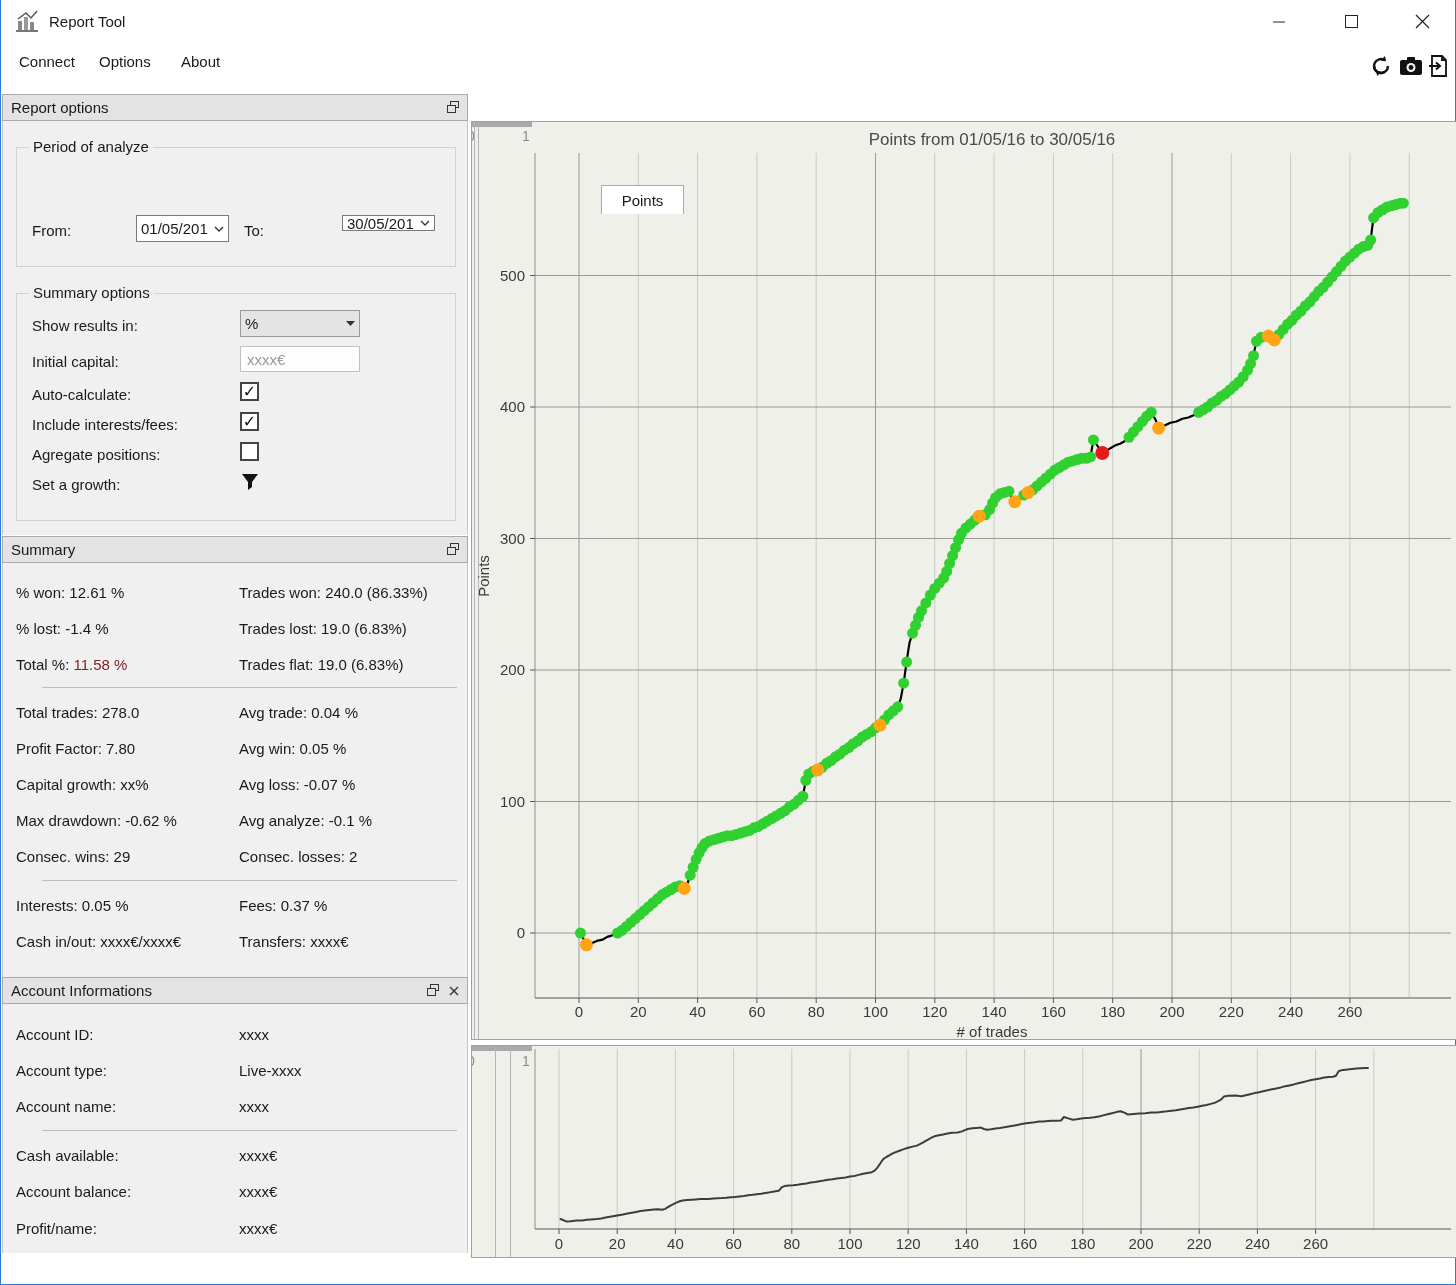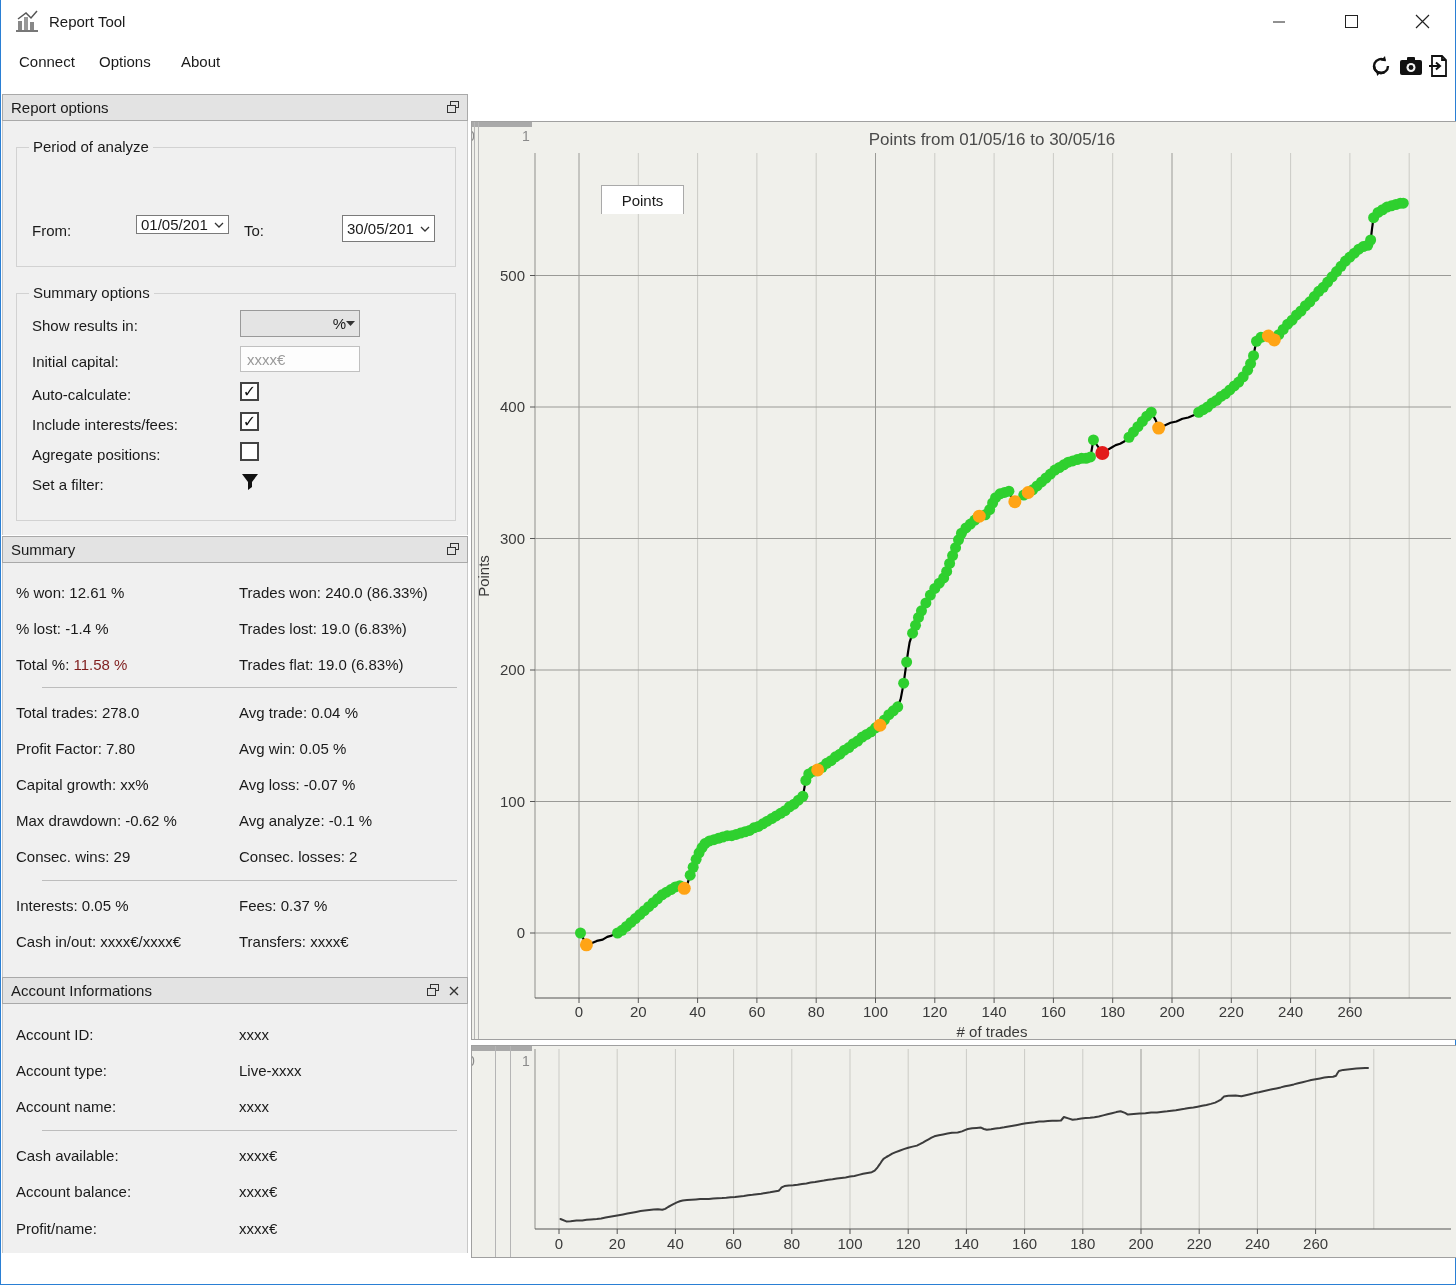--- a/index.html
+++ b/index.html
@@ -108,54 +108,54 @@
         <path d="M4 1 h10 l4 4 v16 h-14 z" fill="none" stroke="#111" stroke-width="1.8"></path>
         <path d="M14 1 v4 h4" fill="none" stroke="#111" stroke-width="1.8"></path>
         <path d="M1 11 h10 M8 7.5 L12 11 L8 14.5" fill="none" stroke="#111" stroke-width="2"></path>
       </svg>
     </div>
   </div>
   <div class="abs panel-body" style="left:1px;top:121px;width:466px;height:414px;">
     <div class="groupbox" style="left:13px;top:26px;width:440px;height:120px;">
       <span class="groupbox-title">Period of analyze</span>
       <span class="abs lbl" style="left:15px;top:74px;">From:</span>
-      <div class="combo abs" style="left:119px;top:67px;width:93px;height:19px;">
+      <div class="combo abs" style="left:119px;top:67px;width:93px;height:27px;">
         <span class="val">01/05/201</span>
         <svg width="10" height="6">
             <path d="M1 1 L5 5 L9 1" fill="none" stroke="#333" stroke-width="1.3"></path>
           </svg>
       </div>
       <span class="abs lbl" style="left:227px;top:74px;">To:</span>
-      <div class="combo abs" style="left:325px;top:67px;width:93px;height:27px;">
+      <div class="combo abs" style="left:325px;top:67px;width:93px;height:16px;">
         <span class="val">30/05/201</span>
         <svg width="10" height="6">
             <path d="M1 1 L5 5 L9 1" fill="none" stroke="#333" stroke-width="1.3"></path>
           </svg>
       </div>
     </div>
-    <div class="groupbox" style="left:13px;top:172px;width:440px;height:228px;text-align:right;">
+    <div class="groupbox" style="left:13px;top:172px;width:440px;height:228px;">
       <span class="groupbox-title">Summary options</span>
       <span class="abs lbl" style="left:15px;top:23px;">Show results in:</span>
       <div class="combo combo-gray abs" style="left:223px;top:16px;width:120px;height:27px;">
         <span class="val">%</span>
         <svg width="9" height="5">
             <path d="M0 0 L4.5 5 L9 0" fill="#333"></path>
           </svg>
       </div>
       <span class="abs lbl" style="left:15px;top:59px;">Initial capital:</span>
       <div class="txt-disabled abs" style="left:223px;top:52px;width:120px;height:26px;">
         <span>xxxx€</span>
       </div>
       <span class="abs lbl" style="left:15px;top:92px;">Auto-calculate:</span>
       <div class="checkbox abs" style="left:223px;top:88px;">✓</div>
       <span class="abs lbl" style="left:15px;top:122px;">Include interests/fees:</span>
       <div class="checkbox abs" style="left:223px;top:118px;">✓</div>
       <span class="abs lbl" style="left:15px;top:152px;">Agregate positions:</span>
       <div class="checkbox abs" style="left:223px;top:148px;"></div>
-      <span class="abs lbl" style="left:15px;top:182px;">Set a filter:</span>
+      <span class="abs lbl" style="left:15px;top:182px;">Set a growth:</span>
       <div class="abs icon-btn" style="left:223px;top:178px;width:20px;height:20px;">
         <svg width="18" height="18" viewBox="0 0 18 18">
             <path d="M1 1 H17 L11 9 V14 L7 17 V9 Z" fill="#111"></path>
           </svg>
       </div>
     </div>
   </div>
 
   <div class="abs dock-header" style="left:1px;top:536px;width:466px;height:27px;">
     <span>Summary</span>

